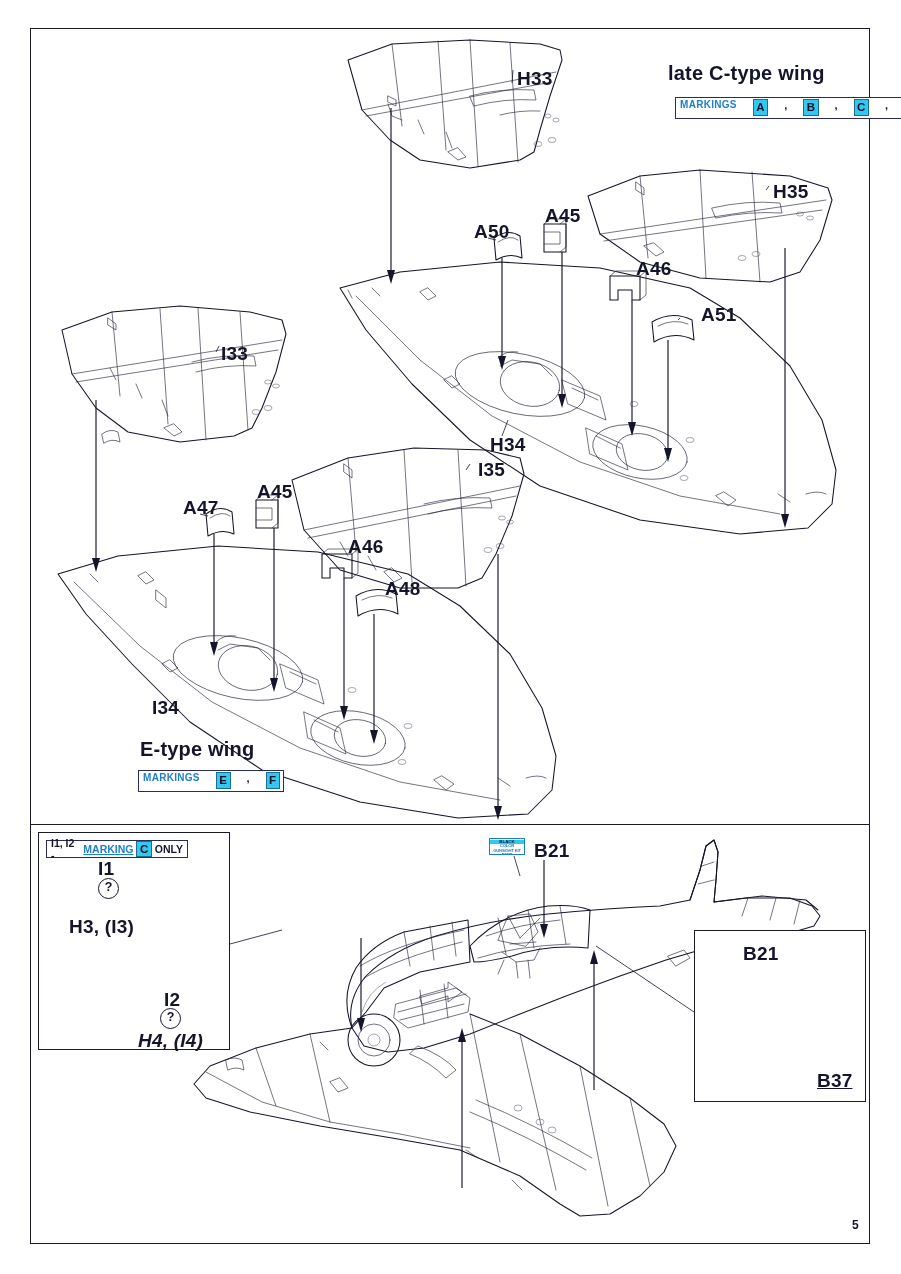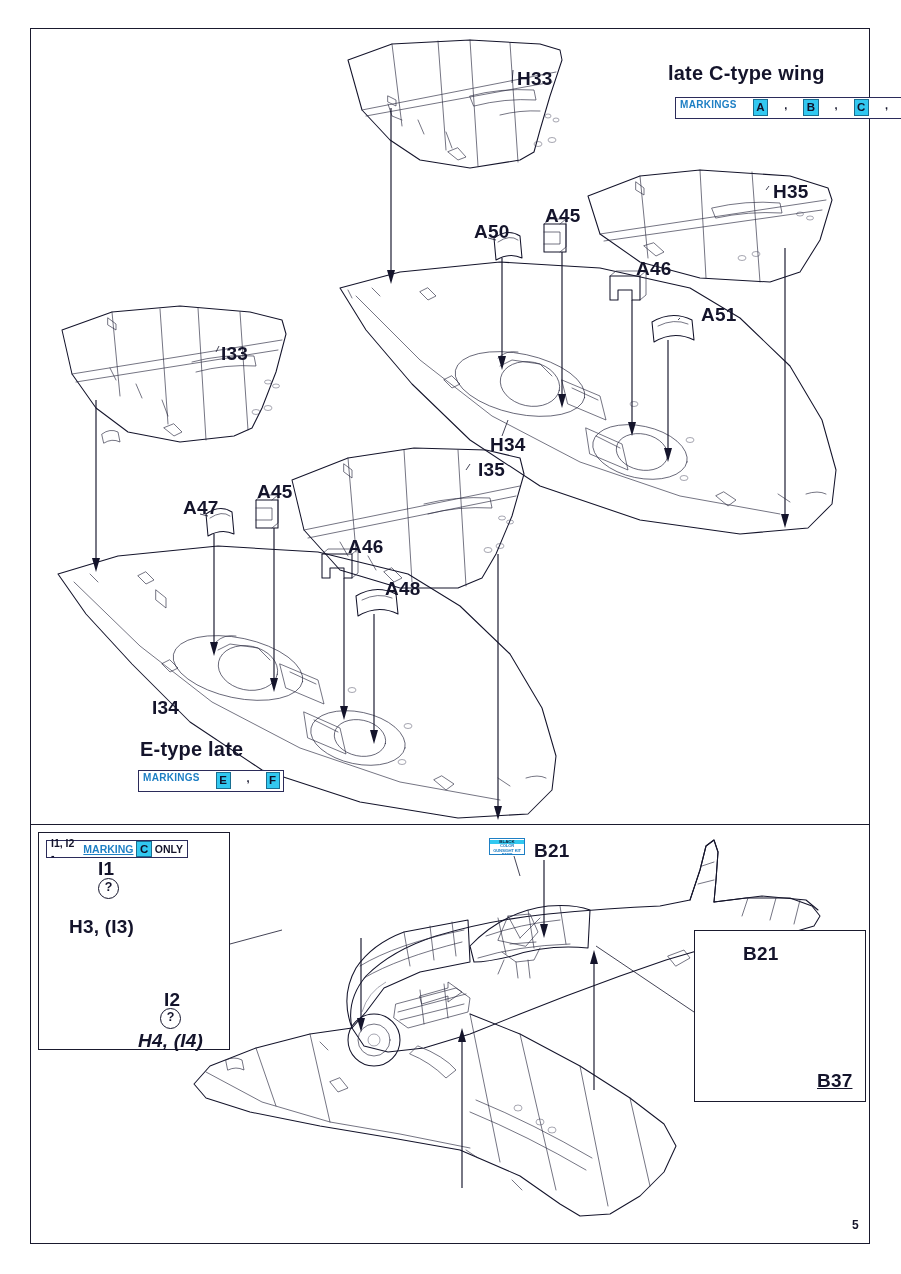--- a/index.html
+++ b/index.html
@@ -525,21 +525,21 @@
     <span class="markings-word">MARKINGS</span>
     <span class="mk-letter">A</span>
     <span class="mk-sep">,</span>
     <span class="mk-letter">B</span>
     <span class="mk-sep">,</span>
     <span class="mk-letter">C</span>
     <span class="mk-sep">,</span>
     <span class="mk-letter">D</span>
   </div>
 
-  <div class="lbl big" style="left:140px; top:738px;">E-type late</div>
+  <div class="lbl big" style="left:140px; top:738px;">E-type wing</div>
 
   <div class="markings-box" style="left:138px; top:770px;">
     <span class="markings-word">MARKINGS</span>
     <span class="mk-letter">E</span>
     <span class="mk-sep">,</span>
     <span class="mk-letter">F</span>
   </div>
 
   <div class="lbl" style="left:517px; top:68px;">H33</div>
   <div class="lbl" style="left:773px; top:181px;">H35</div>

